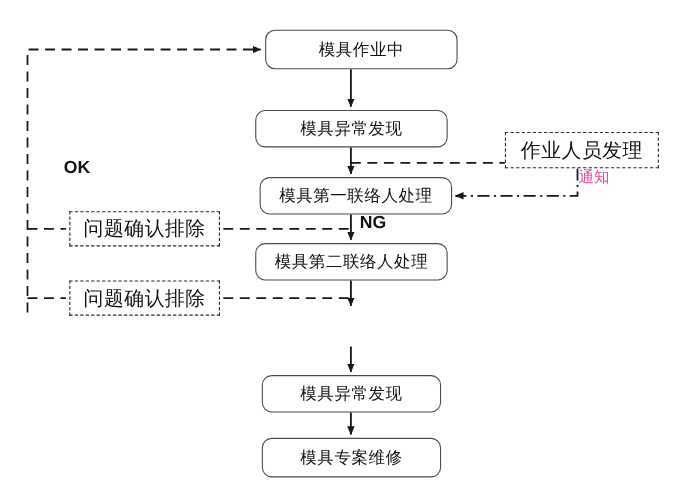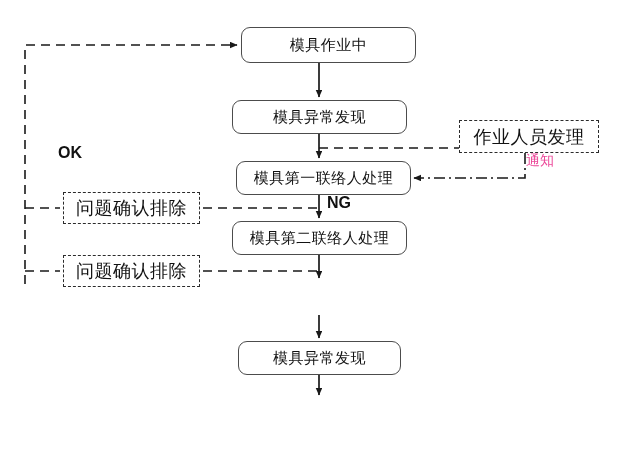--- a/index.html
+++ b/index.html
@@ -118,20 +118,23 @@
 
   <div class="node node-solid" style="left:232px; top:221px; width:175px; height:34px;">
     <span>模具第二联络人处理</span>
   </div>
 
 
   <div class="node node-solid" style="left:238px; top:341px; width:163px; height:34px;">
     <span>模具异常发现</span>
   </div>
 
+  <div class="node node-solid" style="left:238px; top:398px; width:163px; height:36px;">
+    <span>模具专案维修</span>
+  </div>
 
   <div class="node node-dashed" style="left:459px; top:120px; width:140px; height:33px;">
     <span>作业人员发理</span>
   </div>
 
   <div class="node node-dashed" style="left:63px; top:192px; width:137px; height:32px;">
     <span>问题确认排除</span>
   </div>
 
   <div class="node node-dashed" style="left:63px; top:255px; width:137px; height:32px;">

